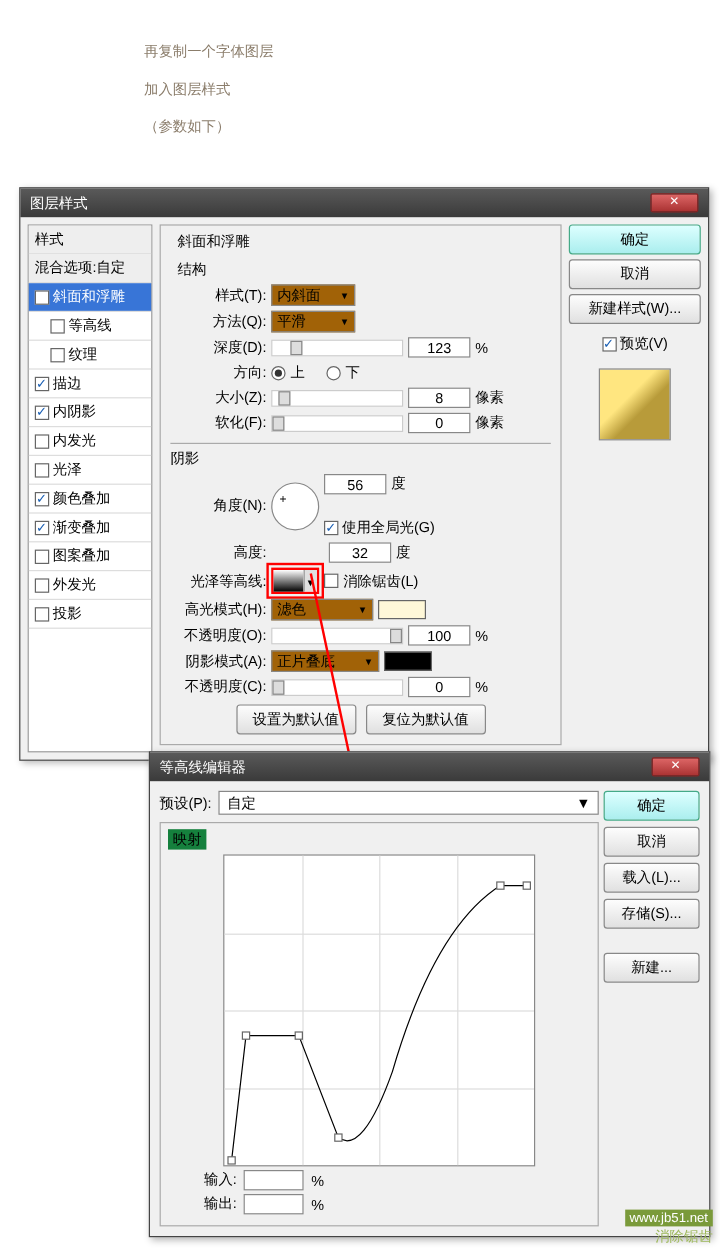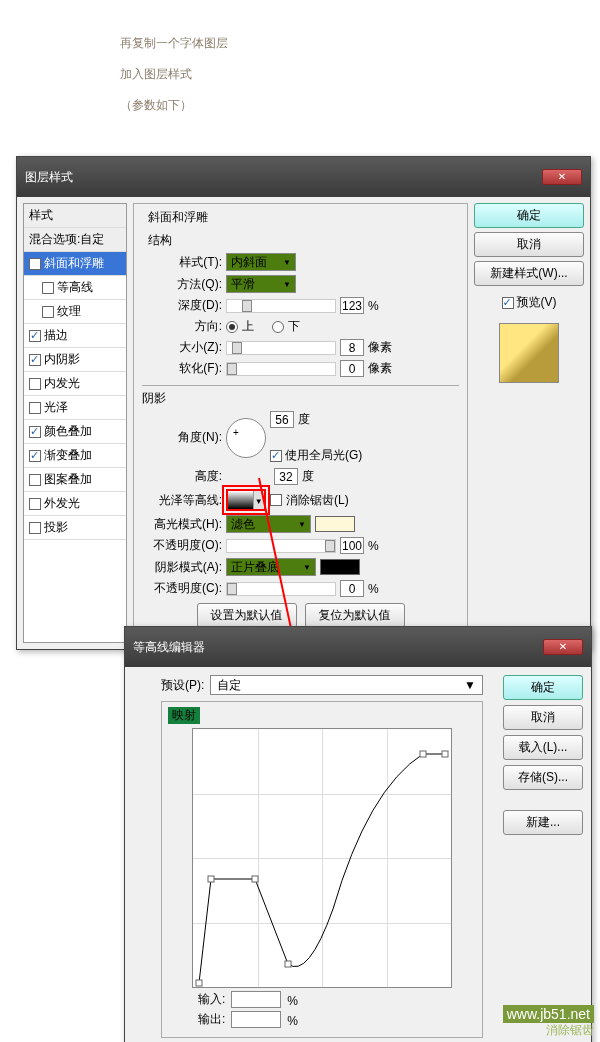--- a/index.html
+++ b/index.html
@@ -1,39 +1,39 @@
 <!DOCTYPE html>
 <html><head>
 <meta charset="utf-8">
 <style>
 * { box-sizing: border-box; margin: 0; padding: 0; font-family: "Microsoft YaHei", SimSun, sans-serif; font-size: 12px; }
 body { background: #fff; width: 600px; height: 1042px; position: relative; }
 .instruction { position: absolute; top: 25px; left: 120px; font-size: 22px; color: #8b7d6b; line-height: 1.4; }
 .dialog { position: absolute; background: #f0f0f0; border: 1px solid #444; box-shadow: 2px 2px 6px rgba(0,0,0,0.3); }
 .dialog1 { top: 156px; left: 16px; width: 575px; }
 .dialog2 { top: 626px; left: 124px; width: 468px; }
-.titlebar { background: linear-gradient(#5a5a5a, #3a3a3a); color: #fff; padding: 4px 8px; display: flex; justify-content: space-between; align-items: center; height: 40px; }
+.titlebar { background: linear-gradient(#5a5a5a, #3a3a3a); color: #fff; padding: 4px 8px; display: flex; justify-content: space-between; align-items: center; height: 24px; }
 .close-btn { background: linear-gradient(#d66, #a33); color: #fff; width: 40px; height: 16px; text-align: center; border: 1px solid #822; border-radius: 2px; font-size: 10px; line-height: 14px; }
 .dialog-body { display: flex; padding: 6px; gap: 6px; }
 .styles-list { width: 104px; border: 1px solid #999; background: #fff; }
 .style-item { padding: 3px 5px; border-bottom: 1px solid #ddd; display: flex; align-items: center; gap: 3px; }
 .style-item.header { background: #eee; font-weight: normal; }
 .style-item.selected { background: #3875d7; color: #fff; }
 .style-item.indent { padding-left: 18px; }
 .chk { width: 12px; height: 12px; border: 1px solid #666; background: #fff; display: inline-block; position: relative; }
 .chk.on::after { content: "✓"; position: absolute; top: -2px; left: 0; font-size: 11px; color: #1a5fb4; }
 .chk.sel.on::after { color: #fff; }
 .center-panel { flex: 1; }
 .fieldset { border: 1px solid #aaa; padding: 6px 8px 8px; margin-bottom: 6px; }
 .fieldset-title { font-size: 12px; color: #000; margin: -14px 0 4px 2px; background: #f0f0f0; display: inline-block; padding: 0 4px; }
 .row { display: flex; align-items: center; margin: 4px 0; gap: 4px; }
 .row-label { width: 80px; text-align: right; }
-.combo { border: 1px solid #888; background: #4d7c0f; padding: 1px 4px; display: flex; align-items: center; justify-content: space-between; min-width: 60px; height: 18px; }
+.combo { border: 1px solid #888; background: #a16207; padding: 1px 4px; display: flex; align-items: center; justify-content: space-between; min-width: 60px; height: 18px; }
 .combo .arrow { font-size: 8px; }
-.num-input { border: 1px solid #888; background: #fff; width: 24px; text-align: center; height: 17px; padding: 1px; }
+.num-input { border: 1px solid #888; background: #fff; width: 52px; text-align: center; height: 17px; padding: 1px; }
 .slider { border: 1px solid #ccc; height: 14px; background: #fff; position: relative; flex: 1; max-width: 110px; }
 .slider-thumb { position: absolute; width: 10px; height: 12px; background: #ddd; border: 1px solid #888; top: 0; }
 .radio { width: 12px; height: 12px; border: 1px solid #666; border-radius: 50%; display: inline-block; position: relative; background: #fff; }
 .radio.on::after { content: ""; position: absolute; width: 6px; height: 6px; background: #333; border-radius: 50%; top: 2px; left: 2px; }
 .right-panel { width: 110px; display: flex; flex-direction: column; gap: 4px; }
 .btn { border: 1px solid #888; background: linear-gradient(#fdfdfd, #e0e0e0); padding: 3px 0; text-align: center; border-radius: 3px; }
 .btn.primary { border: 1px solid #4a8; background: linear-gradient(#dff, #aee); }
 .preview-box { width: 60px; height: 60px; border: 1px solid #888; background: linear-gradient(135deg, #ffe680 40%, #b89b3a 60%); margin: 8px auto; }
 .swatch { width: 40px; height: 16px; border: 1px solid #666; display: inline-block; }
 .contour-box { width: 40px; height: 22px; border: 2px solid #f00; outline: 2px solid #f00; outline-offset: 2px; background: #fff; display: inline-flex; }
@@ -41,32 +41,32 @@
 .contour-arr { width: 12px; background: #e0e0e0; border-left: 1px solid #999; text-align: center; font-size: 8px; line-height: 22px; }
 .angle-dial { width: 40px; height: 40px; border: 1px solid #888; border-radius: 50%; background: #fff; position: relative; }
 .angle-dial::after { content: "+"; position: absolute; top: 8px; left: 6px; font-size: 10px; }
 .bottom-btns { display: flex; gap: 8px; justify-content: center; margin-top: 6px; }
 .bottom-btns .btn { width: 100px; }
 .arrow-line { position: absolute; top: 478px; left: 258px; width: 2px; height: 210px; background: #f00; transform: rotate(-12deg); transform-origin: top; }
 .arrow-head { position: absolute; top: 668px; left: 296px; width: 0; height: 0; border-left: 6px solid transparent; border-right: 6px solid transparent; border-top: 14px solid #f00; }
 .d2-body { padding: 8px; }
 .d2-toprow { display: flex; align-items: center; gap: 6px; margin-bottom: 6px; }
 .d2-combo { flex: 1; border: 1px solid #888; background: #fff; height: 20px; display: flex; align-items: center; justify-content: space-between; padding: 0 6px; }
-.d2-main { display: flex; gap: 20px; margin-left: 28px; }
+.d2-main { display: flex; gap: 4px; }
 .curve-area { flex: 1; }
 .curve-fieldset { border: 1px solid #aaa; padding: 6px; }
 .curve-canvas { width: 260px; height: 260px; border: 1px solid #888; background: #fff; position: relative; margin: 2px auto; }
 .grid-v, .grid-h { position: absolute; background: #ddd; }
 .grid-v { width: 1px; height: 100%; top: 0; }
 .grid-h { height: 1px; width: 100%; left: 0; }
 .d2-right { width: 80px; display: flex; flex-direction: column; gap: 5px; }
-.io-row { display: flex; align-items: flex-end; gap: 6px; margin: 3px 0 3px 30px; }
+.io-row { display: flex; align-items: center; gap: 6px; margin: 3px 0 3px 30px; }
 .io-row .num-input { width: 50px; }
 .watermark { position: absolute; bottom: 4px; right: 6px; color: #9db85c; font-size: 13px; text-align: right; line-height: 1.2; }
-.watermark .url { font-size: 14px; background: #7a9a3a; color: #fff; padding: 1px 4px; }
+.watermark .url { font-size: 11px; background: #7a9a3a; color: #fff; padding: 1px 4px; }
 </style>
 </head>
 <body>
 
 <div class="instruction">
   <span>再复制一个字体图层</span><br>
   <span>加入图层样式</span><br>
   <span>（参数如下）</span>
 </div>
 

